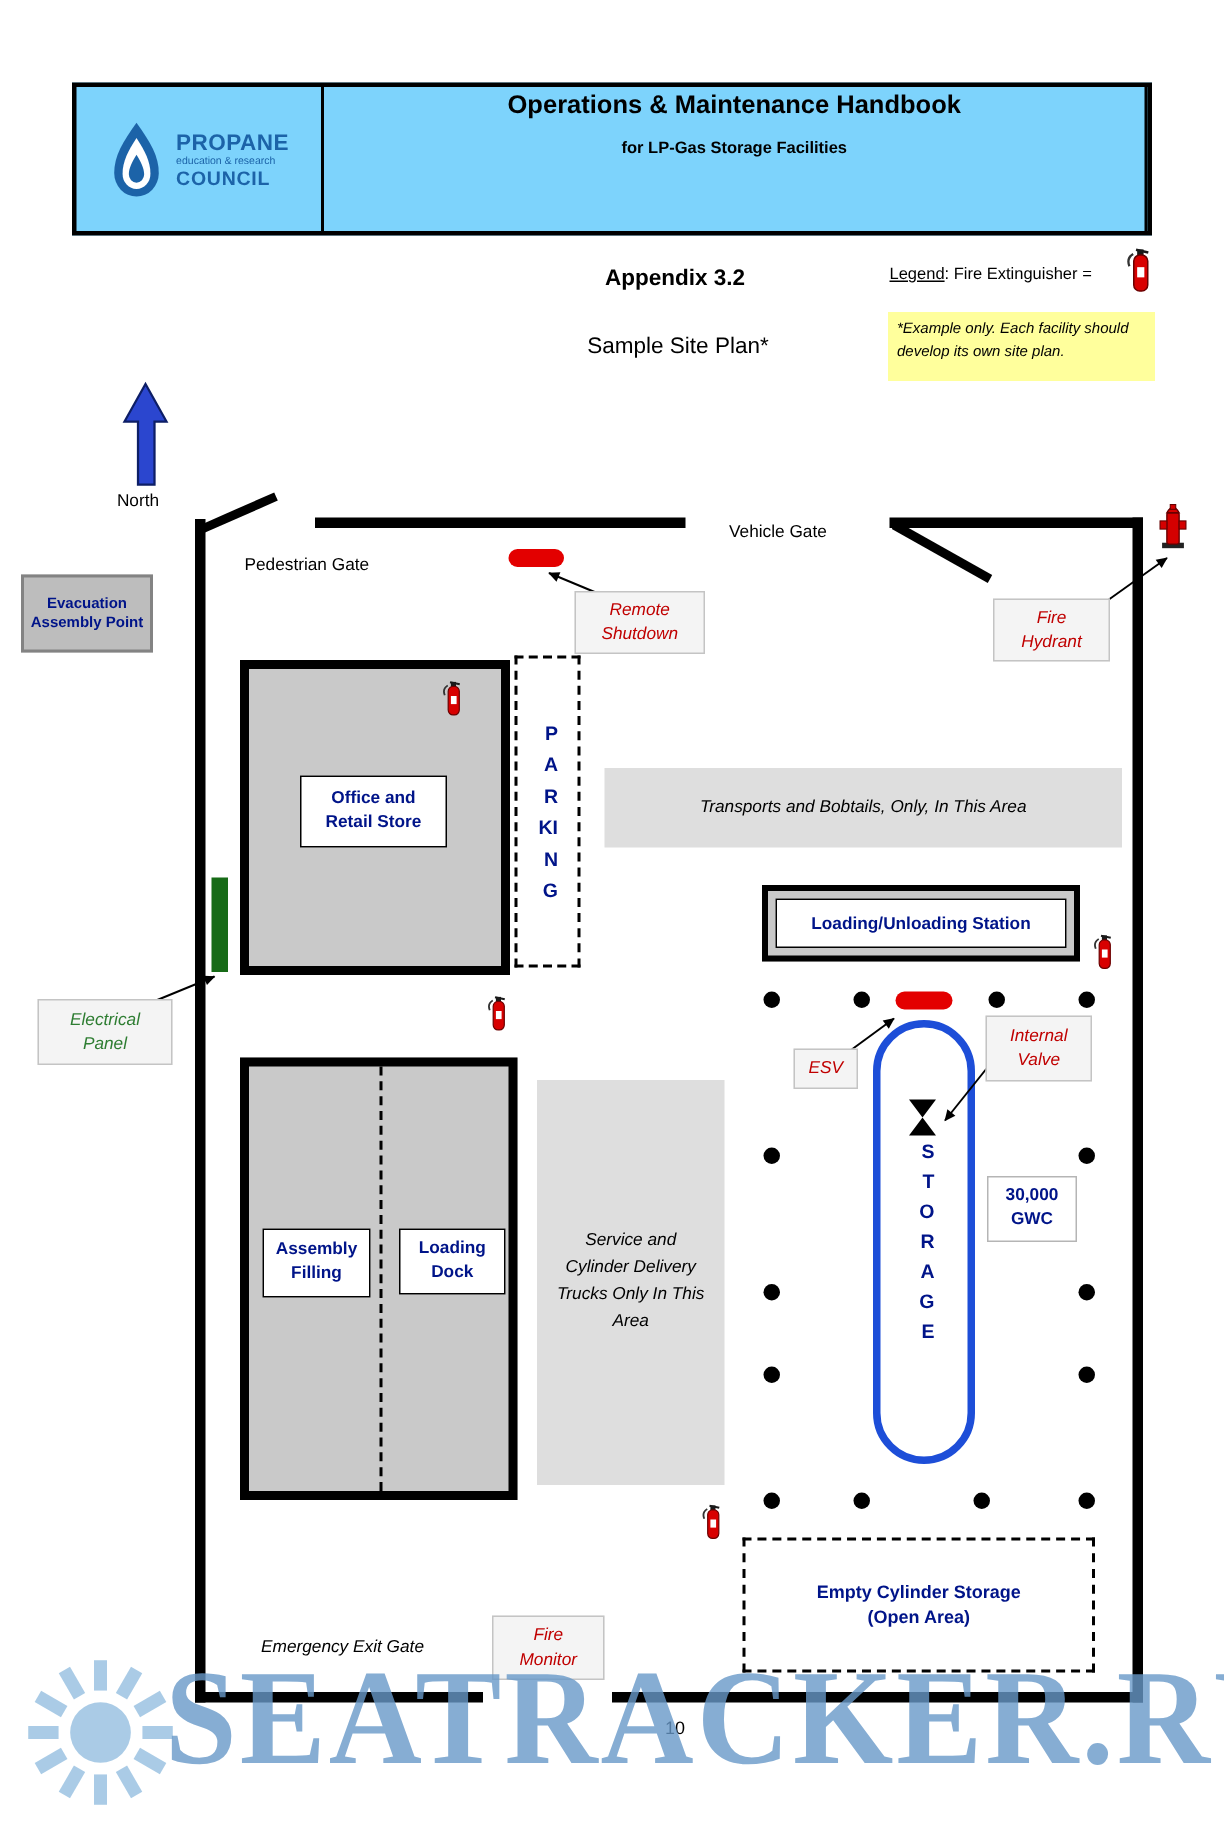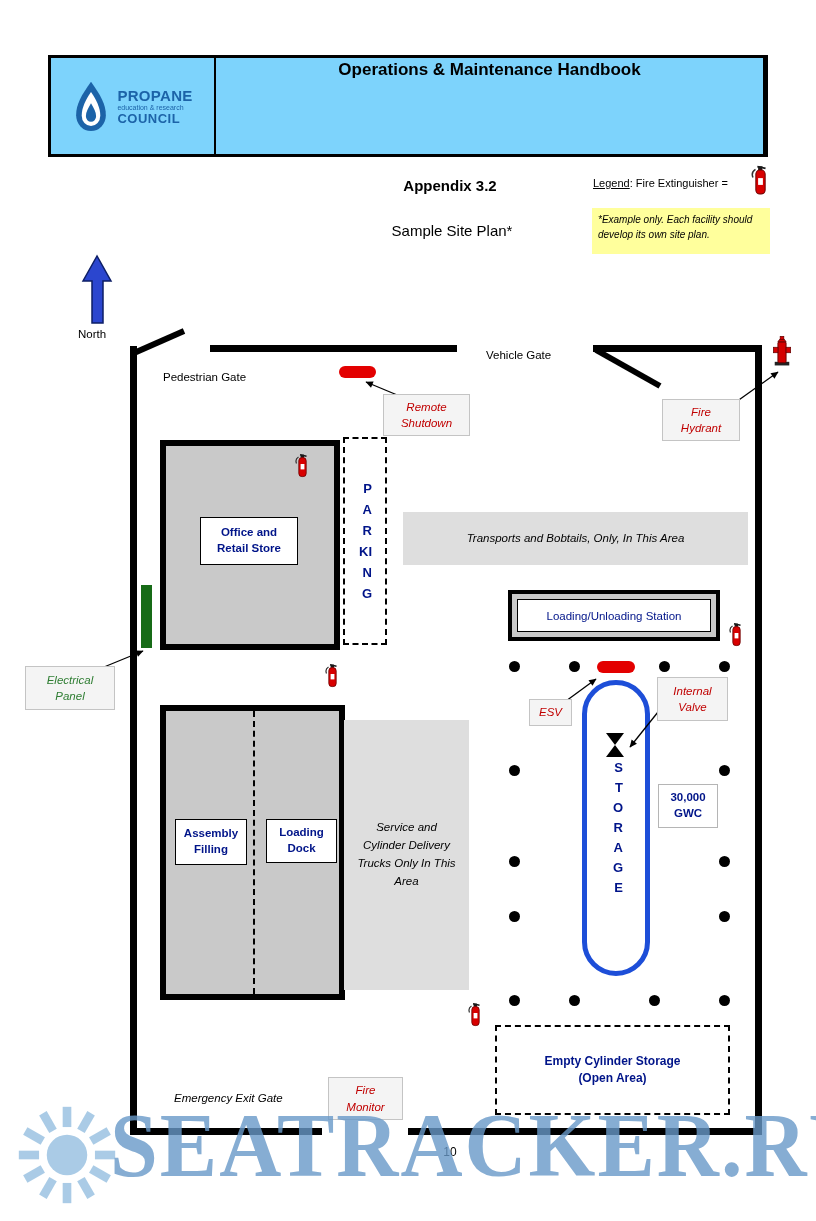--- a/index.html
+++ b/index.html
@@ -35,21 +35,21 @@
   
   .wall{position:absolute;background:#000}
   .building{position:absolute;background:#C9C9C9;border:6px solid #000}
   .area{position:absolute;background:#DEDEDE;font-style:italic;font-size:11.5px;display:flex;align-items:center;justify-content:center;text-align:center;line-height:1.55}
   .wlabel{position:absolute;background:#fff;border:1px solid #000;color:#001489;font-weight:bold;font-size:11.5px;display:flex;align-items:center;justify-content:center;text-align:center;line-height:1.35;z-index:6}
   .dashbox{position:absolute;background:#fff;border:2px dashed #000;display:flex;align-items:center;justify-content:center}
   .tank{position:absolute;left:582px;top:680px;width:68px;height:296px;background:#fff;border:5px solid #1d4ed8;border-radius:36px;display:flex;align-items:center;justify-content:center}
   .vletters{font-weight:bold;color:#001489;width:14px;word-break:break-all;text-align:right;font-size:13px;line-height:20px}
   .vletters.park{line-height:21px}
   .station{position:absolute;left:508px;top:590px;width:212px;height:51px;background:#C9C9C9;border:4px solid #000;padding:5px;z-index:5}
-  .station-in{width:100%;height:100%;background:#fff;border:1px solid #000;color:#001489;font-weight:normal;font-size:11.5px;display:flex;align-items:center;justify-content:center;text-align:center}
+  .station-in{width:100%;height:100%;background:#fff;border:1px solid #000;color:#001489;font-weight:bold;font-size:11.5px;display:flex;align-items:center;justify-content:center;text-align:center}
   .gwc{position:absolute;left:658px;top:784px;width:60px;height:44px;background:#fff;border:1px solid #B5B5B5;color:#001489;font-weight:bold;font-size:11.5px;display:flex;align-items:center;justify-content:center;text-align:center;line-height:1.35;z-index:6}
   .divider{position:absolute;left:253px;top:711px;width:0;height:283px;border-left:2px dashed #000;z-index:5}
   .greenbar{position:absolute;left:141px;top:585px;width:11px;height:63px;background:#176B17;z-index:6}
 
   .tag{position:absolute;background:#F4F4F4;border:1px solid #C4C4C4;font-style:italic;font-size:11.5px;display:flex;align-items:center;justify-content:center;text-align:center;line-height:1.4;z-index:14}
   .tag.red{color:#C00000}
   .tag.green{color:#2E7D32}
   .pill{position:absolute;background:#E30000;border-radius:6px;z-index:14}
   .dot{position:absolute;width:11px;height:11px;border-radius:50%;background:#000;z-index:14}
   .icon-wrap{position:absolute;z-index:15;line-height:0}
@@ -76,29 +76,31 @@
         <path d="M20 25 C17 30 14.5 34.5 14.5 39 a5.5 6 0 0 0 11 0 C25.5 34.5 23 30 20 25 Z" fill="#1C63A8"></path>
       </svg>
       <div class="logo-text">
         <div class="logo-propane">PROPANE</div>
         <div class="logo-tag">education &amp; research</div>
         <div class="logo-council">COUNCIL</div>
       </div>
     </div>
     <div class="cell-title">
       <div class="h-title">Operations &amp; Maintenance Handbook</div>
+      <div class="h-sub">for LP-Gas Storage Facilities</div>
     </div>
   </div>
 
   <div class="appendix">Appendix 3.2</div>
   <div class="legend"><span class="u">Legend</span><span>:  Fire Extinguisher  =</span></div>
   <div class="plan-title">Sample Site Plan*</div>
   <div class="note">*Example only.  Each facility should develop its own site plan.</div>
 
   <div class="north-label">North</div>
+  <div class="evac">Evacuation Assembly Point</div>
 
   <div class="wall" style="left:130px;top:346px;width:7px;height:789px"></div>
   <div class="wall" style="left:755px;top:345px;width:7px;height:790px"></div>
   <div class="wall" style="left:210px;top:345px;width:247px;height:7px"></div>
   <div class="wall" style="left:593px;top:345px;width:169px;height:7px"></div>
   <div class="wall" style="left:130px;top:1128px;width:192px;height:7px"></div>
   <div class="wall" style="left:408px;top:1128px;width:354px;height:7px"></div>
 
   <div class="building" style="left:160px;top:440px;width:180px;height:210px"></div>
   <div class="wlabel" style="left:200px;top:517px;width:98px;height:48px">
@@ -117,21 +119,21 @@
 
   <div class="building" style="left:160px;top:705px;width:185px;height:295px"></div>
   <div class="divider"></div>
   <div class="wlabel" style="left:175px;top:819px;width:72px;height:46px">
       <span style="width:62px">Assembly Filling</span>
     </div>
   <div class="wlabel" style="left:266px;top:819px;width:71px;height:44px">
       <span style="width:58px">Loading Dock</span>
     </div>
 
-  <div class="area" style="left:344px;top:720px;width:125px;height:270px">
+  <div class="area" style="left:358px;top:720px;width:125px;height:270px">
       <span style="width:104px">Service and Cylinder Delivery Trucks Only In This Area</span>
     </div>
 
   <div class="tank">
     <span class="vletters">STORAGE</span>
   </div>
   <div class="gwc">
       <span style="width:50px">30,000 GWC</span>
     </div>
 

